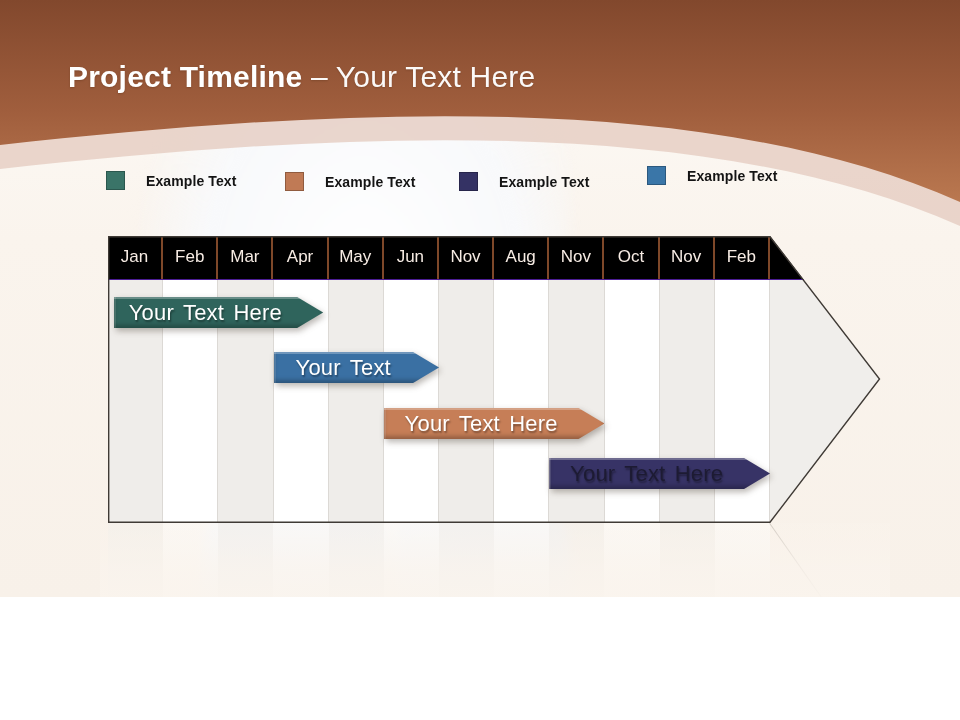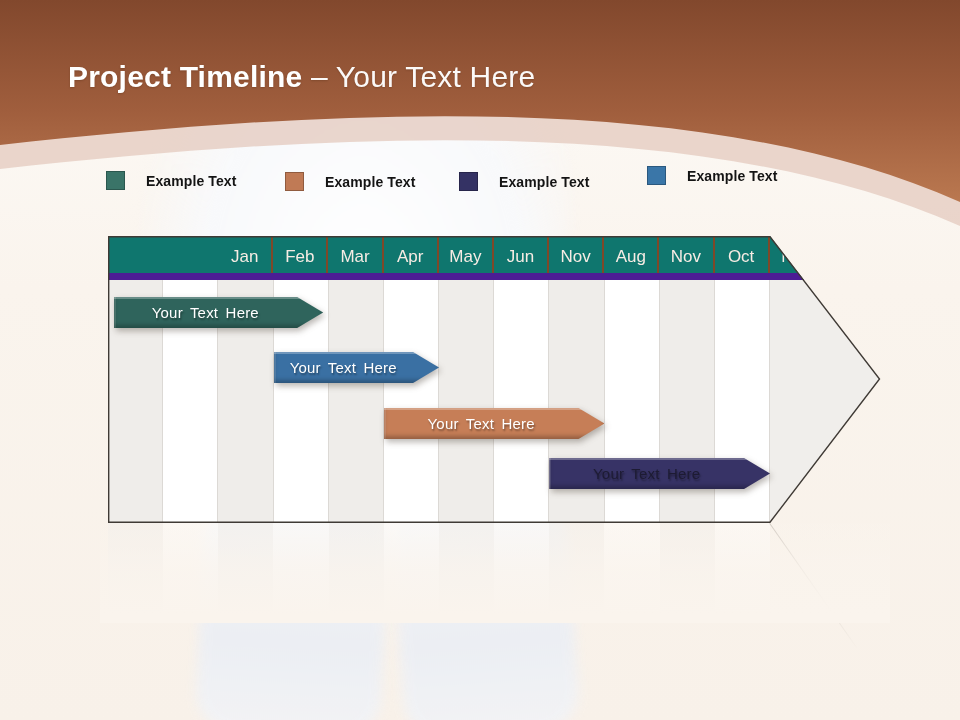--- a/index.html
+++ b/index.html
@@ -1,17 +1,17 @@
 <!DOCTYPE html>
 <html><head>
 <meta charset="utf-8">
 <style>
   html,body{margin:0;padding:0;}
   .slide{
-    position:relative; width:960px; height:720px; overflow:hidden;
+    position:relative; width:960px; height:597px; overflow:hidden;
     font-family:"Liberation Sans", sans-serif;
     background:linear-gradient(180deg,#FDFBF8 0%,#FAF4ED 40%,#F8F1E9 100%);
   }
   
   .person .shirt{
     position:absolute; left:140px; top:100px; width:430px; height:480px;
     background:radial-gradient(ellipse at 52% 38%, #ffffff 0%, #f8f9fb 50%, rgba(250,244,238,0) 74%);
     filter:blur(7px);
   }
   .person .leg{
@@ -34,38 +34,37 @@
   .legend-swatch{width:19px; height:19px; margin-right:21px; border:1px solid rgba(0,0,0,.25); box-sizing:border-box;}
   .legend-label{font-size:14px; font-weight:700; color:#141414; letter-spacing:.1px;}
   
   .timeline{position:absolute; left:108px; top:236px; width:772px; height:286px;}
   .arrow-clip{
     position:absolute; inset:0; background:#F0EEEB;
     clip-path:polygon(0 0, 662px 0, 772px 143px, 662px 286px, 0 286px);
   }
   .month-row{
     position:absolute; left:0; top:0; width:772px; height:44px;
-    background:#0f766e; border-bottom:7px solid #4c1d95; box-sizing:border-box;
+    background:#000000; border-bottom:1px solid #4c1d95; box-sizing:border-box;
     display:flex;
-    justify-content:flex-end;
   }
   .month-cell{
     width:55.1667px; box-sizing:border-box; border-right:2px solid #7F4829;
     color:#F7ECE4; font-size:17px; line-height:42px; text-align:center; flex:none;
   }
   .cols{position:absolute; left:0; top:44px; width:662px; height:242px; display:flex;}
   .col{flex:1; box-sizing:border-box; border-right:1px solid #DCD9D5; background:#FFFFFF;}
   .col.alt{background:#EFEDEA;}
   .bars{position:absolute; inset:0;}
   .bar-wrap{position:absolute; height:31px; filter:drop-shadow(2px 3px 3px rgba(70,60,50,.38));}
   .bar{
     width:100%; height:100%;
     clip-path:polygon(0 0, calc(100% - 26px) 0, 100% 50%, calc(100% - 26px) 100%, 0 100%);
     box-shadow:inset 0 2px 0 rgba(255,255,255,.28), inset 0 -3px 4px rgba(0,0,0,.25), inset 2px 0 0 rgba(255,255,255,.15);
-    font-size:15px; line-height:31px; text-align:center; padding-right:26px; box-sizing:border-box;
+    font-size:22px; line-height:31px; text-align:center; padding-right:26px; box-sizing:border-box;
     word-spacing:3px; letter-spacing:.2px;
     text-shadow:1px 1.5px 2px rgba(0,0,0,.4);
   }
   .outline{position:absolute; left:0; top:0; pointer-events:none;}
   
   .reflection{
     position:absolute; left:108px; top:523px; width:662px; height:88px; opacity:.5;
     background:repeating-linear-gradient(90deg,#EFEDEA 0 55.17px,#FFFFFF 55.17px 110.33px);
   }
   .reflection-fade{

